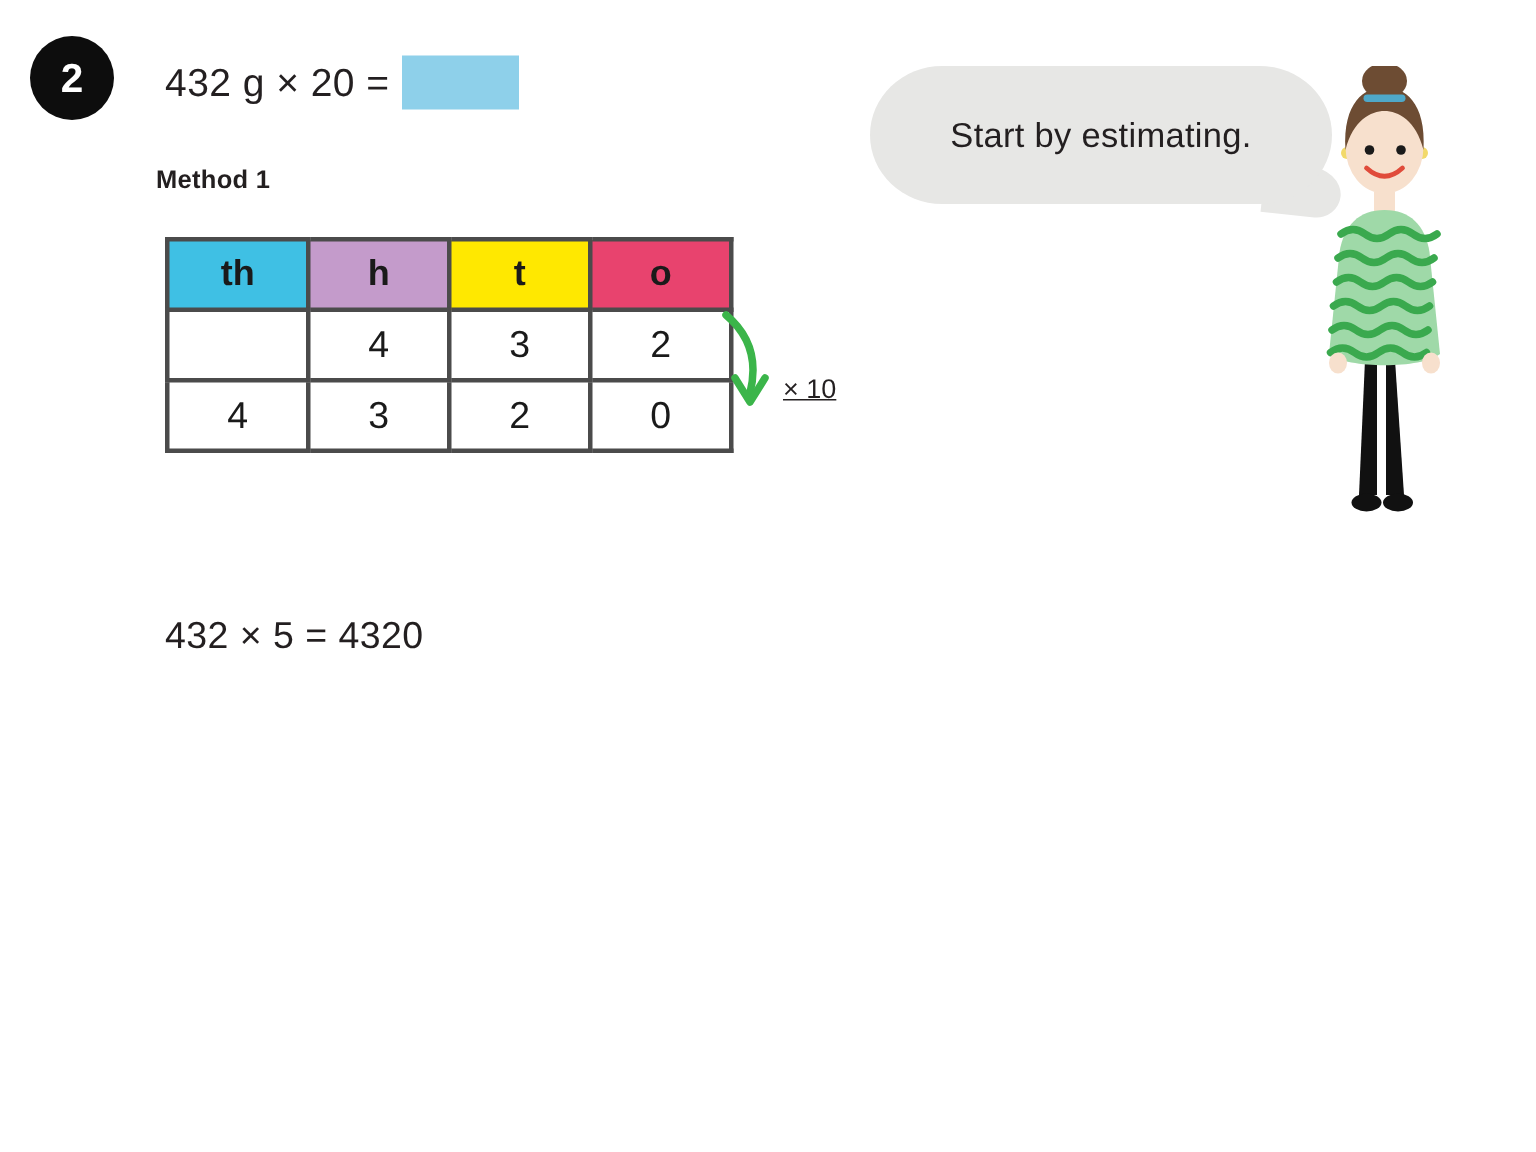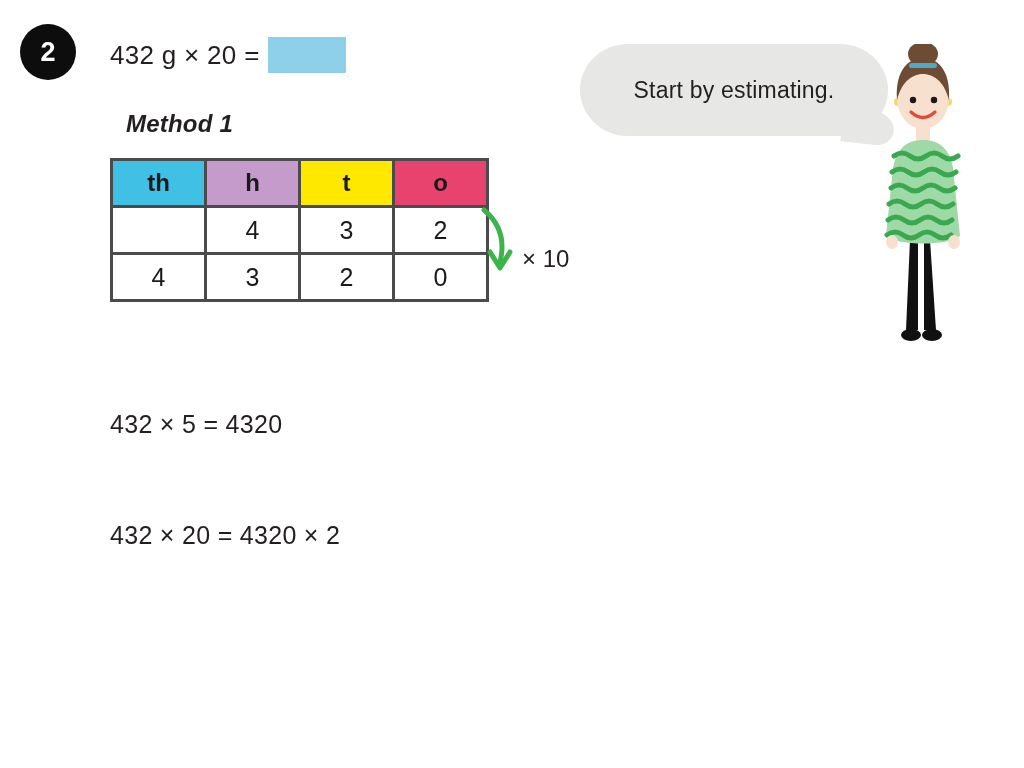--- a/index.html
+++ b/index.html
@@ -51,26 +51,25 @@
   }
   #answer-box {
     width: 78px;
     height: 36px;
     background: #8ed0ea;
   }
 
   
   #method-heading {
     position: absolute;
-    left: 126px;
+    left: 104px;
     top: 110px;
-    font-size: 24px;
+    font-size: 17px;
     font-weight: bold;
     letter-spacing: 0.2px;
-    font-style: italic;
   }
 
   
   #pv-table {
     position: absolute;
     left: 110px;
     top: 158px;
     border-collapse: collapse;
     table-layout: fixed;
     padding-left: 40px;
@@ -98,23 +97,24 @@
   
   #multiplier-group {
     position: absolute;
     left: 478px;
     top: 204px;
     display: flex;
     align-items: center;
     gap: 4px;
   }
   #multiplier-label {
-    font-size: 24px;
+    font-size: 18px;
     color: #231f20;
     margin-top: 30px;
+    text-decoration: underline;
   }
 
   
   #working {
     position: absolute;
     left: 110px;
     top: 332px;
     font-size: 25px;
     line-height: 37px;
     letter-spacing: 0.3px;
@@ -193,21 +193,20 @@
 <div id="multiplier-group">
   <svg width="40" height="80" viewBox="0 0 40 80">
     <path d="M6 6 Q30 26 22 58" stroke="#3bb54a" stroke-width="5" fill="none" stroke-linecap="round"></path>
     <path d="M12 48 L22 64 L32 48" stroke="#3bb54a" stroke-width="5" fill="none" stroke-linecap="round" stroke-linejoin="round"></path>
   </svg>
   <span id="multiplier-label">× 10</span>
 </div>
 
 <div id="working">
   <div>432 × 5 = 4320</div>
-  <div>432 × 20 = 4320 × 2</div>
 </div>
 
 <div id="bubble-tail"></div>
 <div id="speech-bubble">
   <div class="bubble-line">Start by estimating.</div>
 </div>
 
 <div id="character">
   <svg width="110" height="305" viewBox="0 0 110 305">
 

